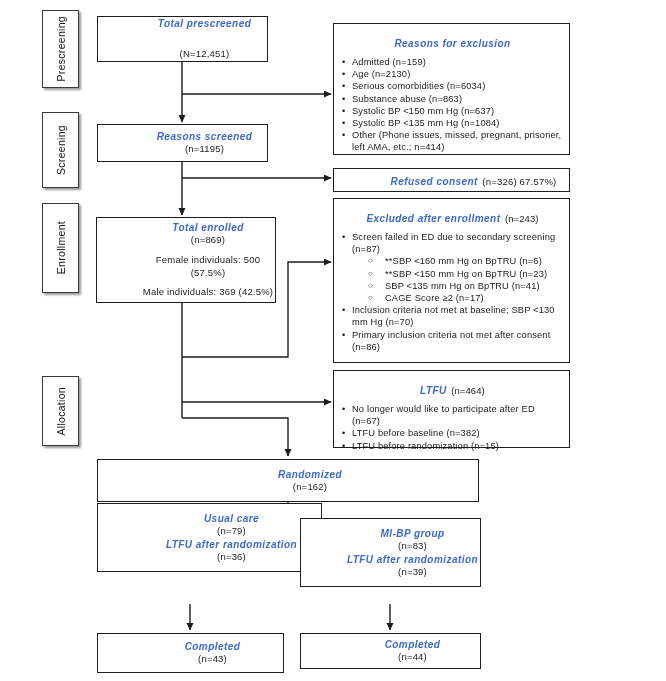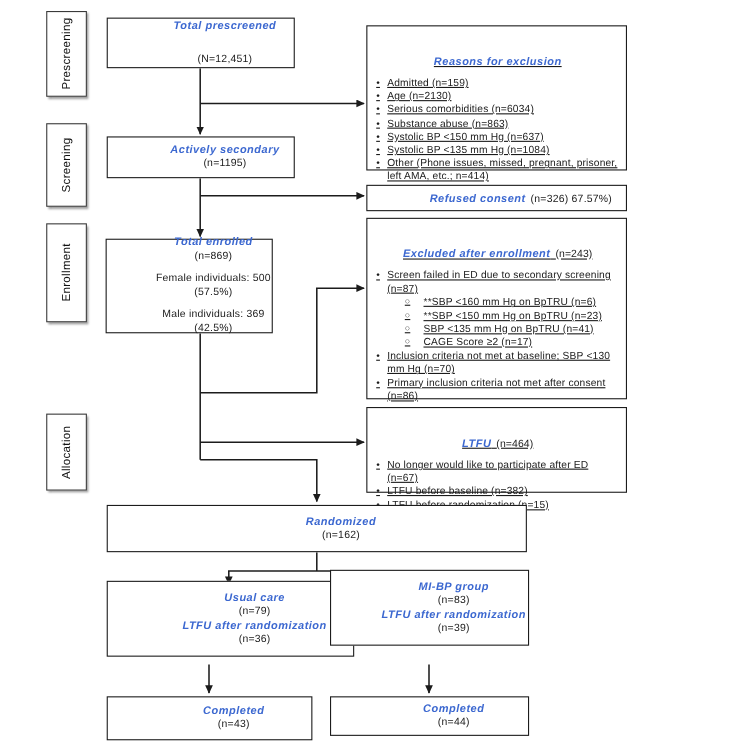--- a/index.html
+++ b/index.html
@@ -25,21 +25,21 @@
   .box{
     position:absolute;background:#fff;border:1.6px solid #1c1c1c;box-sizing:border-box;
   }
   .center{display:flex;flex-direction:column;align-items:center;justify-content:center;text-align:center;padding-left:44px;}
   .bt{color:var(--blue,#3c68d0);font-weight:700;font-style:italic;font-size:10px;letter-spacing:.45px;line-height:1.3;}
   .cnt{font-size:9.5px;color:#1b1b1b;line-height:1.35;letter-spacing:.2px;}
   .it{}
   .gap4{margin-top:18px;} .gap7{margin-top:7px;}
 
   
-  .side{padding:22px 6px 4px 8px;text-decoration:underline;}
+  .side{padding:9px 6px 4px 8px;}
   .side .hd{text-align:center;margin-bottom:5px;white-space:nowrap;}
   .side .hd .cnt{letter-spacing:.1px;}
   .li{display:flex;font-size:9.3px;line-height:12.2px;letter-spacing:.15px;}
   .li .b{flex:none;width:10px;text-align:left;}
   .li .s{flex:1;}
   .sub{margin-left:26px;}
   .sub .b{width:17px;font-size:8px;}
   .hdgap{margin-bottom:8px;}
 </style>
 </head>
@@ -83,25 +83,25 @@
   <div class="stage" style="top:376px;height:68px">
     <span>Allocation</span>
   </div>
 
   <div class="box center" style="left:97px;top:16px;width:171px;height:46px">
     <div class="bt">Total prescreened</div>
     <div class="cnt gap4">(N=12,451)</div>
   </div>
 
   <div class="box center" style="left:97px;top:124px;width:171px;height:38px">
-    <div class="bt">Actively secondary</div>
+    <div class="bt">Reasons screened</div>
     <div class="cnt">(n=1195)</div>
   </div>
 
-  <div class="box center" style="left:96px;top:217px;width:152px;height:86px">
+  <div class="box center" style="left:96px;top:217px;width:180px;height:86px">
     <div class="bt">Total enrolled</div>
     <div class="cnt">(n=869)</div>
     <div class="cnt gap7">Female individuals: 500 (57.5%)</div>
     <div class="cnt gap7">Male individuals: 369 (42.5%)</div>
   </div>
 
   <div class="box side" style="left:333px;top:23px;width:237px;height:132px">
     <div class="hd"><span class="bt">Reasons for exclusion</span></div>
     <div class="li">
         <span class="b">•</span>
@@ -192,21 +192,21 @@
         <span class="b">•</span>
         <span class="s">LTFU before randomization (n=15)</span>
       </div>
   </div>
 
   <div class="box center" style="left:97px;top:459px;width:382px;height:43px">
     <div class="bt">Randomized</div>
     <div class="cnt">(n=162)</div>
   </div>
 
-  <div class="box center" style="left:97px;top:528px;width:225px;height:69px">
+  <div class="box center" style="left:97px;top:503px;width:225px;height:69px">
     <div class="bt">Usual care</div>
     <div class="cnt it">(n=79)</div>
     <div class="bt">LTFU after randomization</div>
     <div class="cnt it">(n=36)</div>
   </div>
 
   <div class="box center" style="left:300px;top:518px;width:181px;height:69px">
     <div class="bt">MI-BP group</div>
     <div class="cnt it">(n=83)</div>
     <div class="bt">LTFU after randomization</div>

